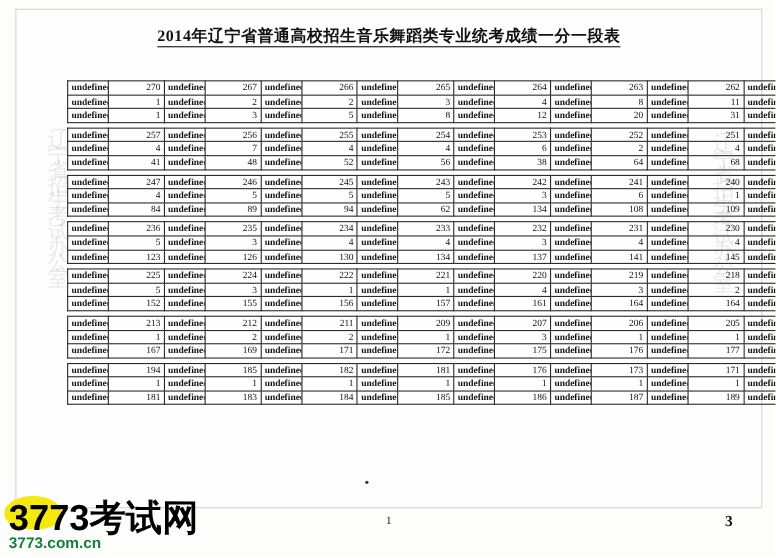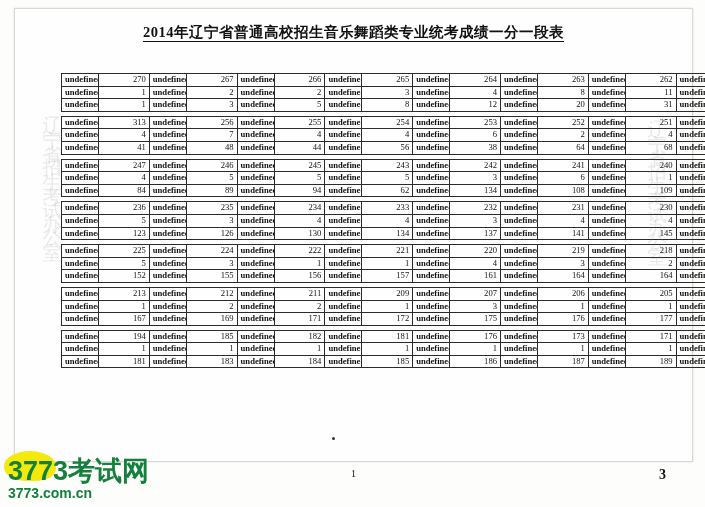--- a/index.html
+++ b/index.html
@@ -94,23 +94,23 @@
     position:absolute;left:332px;top:437px;
     width:3px;height:3px;border-radius:50%;
     background:#333;
   }
 
   
   .logo{
     position:absolute;left:8px;bottom:6px;
   }
   .logo .main{
-    font-size:27px;font-weight:bold;
+    font-size:33px;font-weight:bold;
     font-family:"Liberation Sans", sans-serif;
-    color:#15803d;
+    color:#000000;
     letter-spacing:0px;
     line-height:26px;
   }
   .logo .sub{
     font-size:14px;font-weight:bold;
     font-family:"Liberation Sans", sans-serif;
     color:#15803d;
     line-height:16px;
     margin-top:1px;
   }
@@ -187,21 +187,21 @@
               <td class="val">20</td>
               <td class="lab">undefined</td>
               <td class="val">31</td>
               <td class="lab">undefined</td>
             </tr>
             <tr class="spacer">
               <td colspan="20"></td>
             </tr>
             <tr>
               <td class="lab">undefined</td>
-              <td class="val">313</td>
+              <td class="val">257</td>
               <td class="lab">undefined</td>
               <td class="val">256</td>
               <td class="lab">undefined</td>
               <td class="val">255</td>
               <td class="lab">undefined</td>
               <td class="val">254</td>
               <td class="lab">undefined</td>
               <td class="val">253</td>
               <td class="lab">undefined</td>
               <td class="val">252</td>
@@ -225,21 +225,21 @@
               <td class="lab">undefined</td>
               <td class="val">4</td>
               <td class="lab">undefined</td>
             </tr>
             <tr>
               <td class="lab">undefined</td>
               <td class="val">41</td>
               <td class="lab">undefined</td>
               <td class="val">48</td>
               <td class="lab">undefined</td>
-              <td class="val">44</td>
+              <td class="val">52</td>
               <td class="lab">undefined</td>
               <td class="val">56</td>
               <td class="lab">undefined</td>
               <td class="val">38</td>
               <td class="lab">undefined</td>
               <td class="val">64</td>
               <td class="lab">undefined</td>
               <td class="val">68</td>
               <td class="lab">undefined</td>
             </tr>

